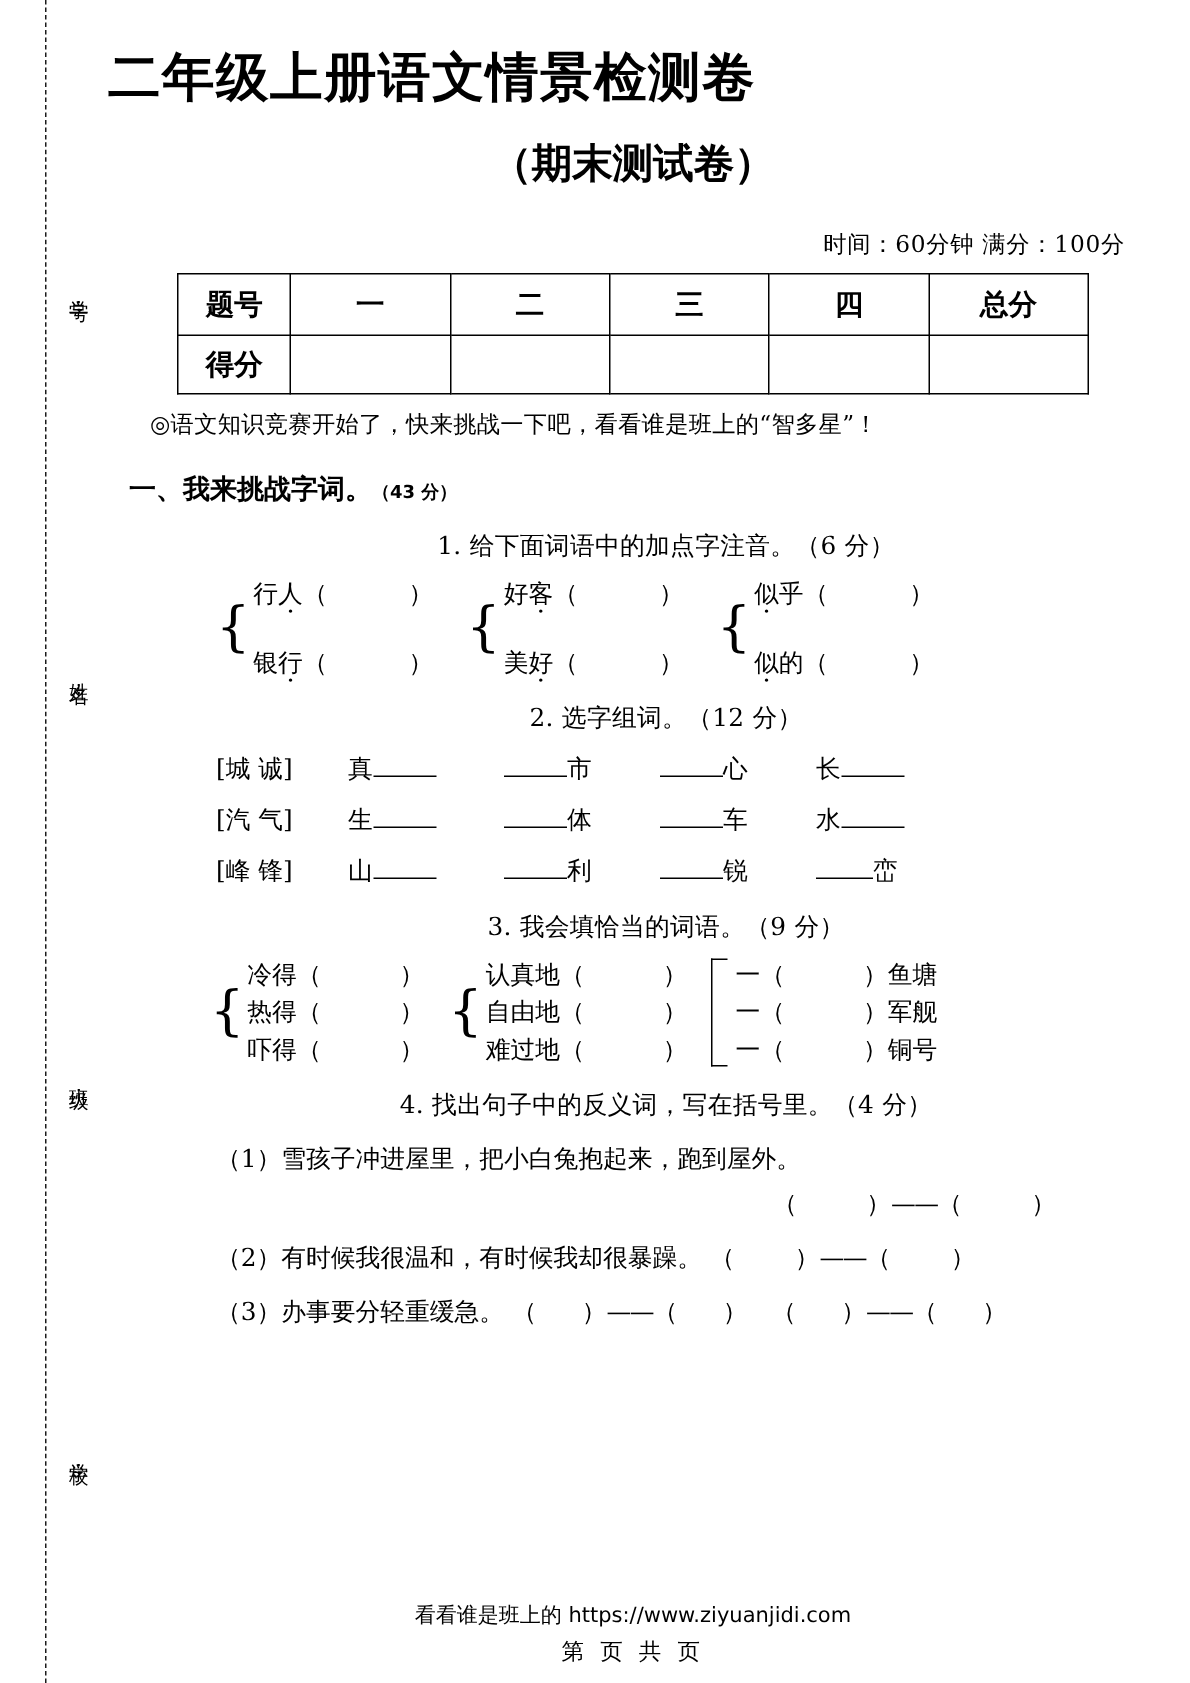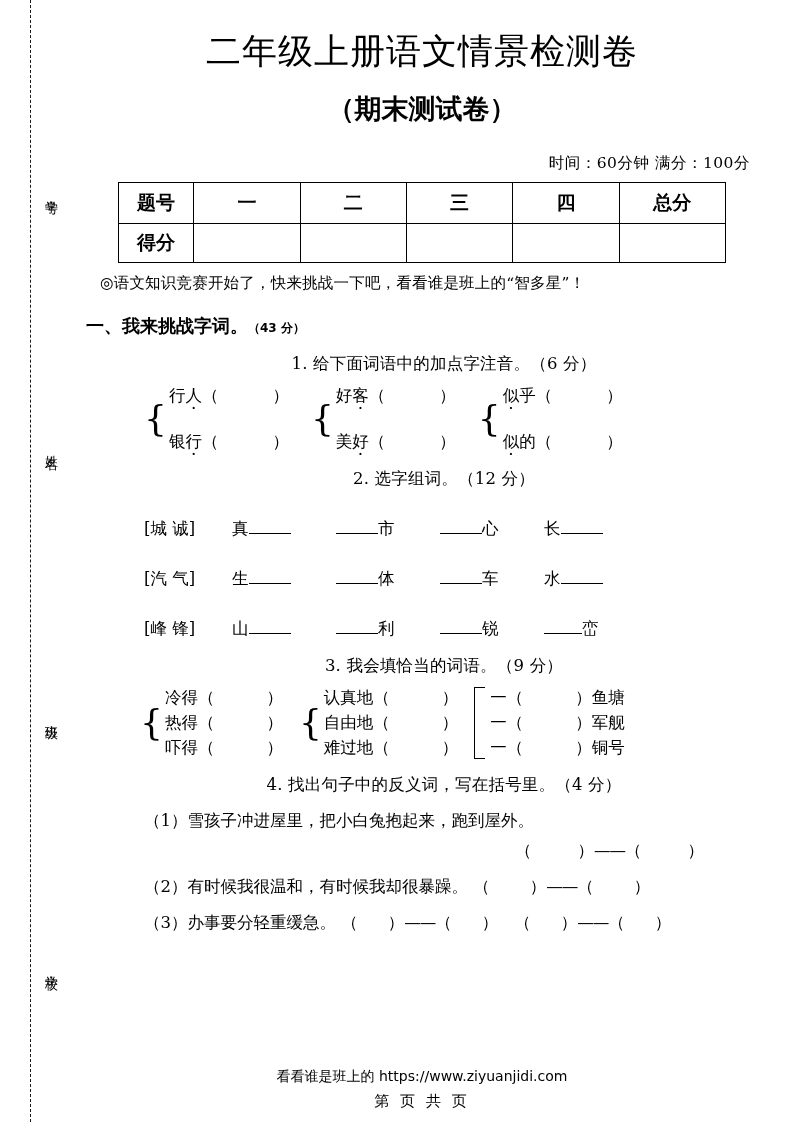--- a/index.html
+++ b/index.html
@@ -53,23 +53,23 @@
     position: absolute;
     left: 72px;
     top: 0;
     width: 700px;
     height: 1122px;
   }
 
   h1.title {
     margin: 0;
     padding-top: 28px;
-    text-align: center;
+    text-align: left;
     font-size: 35px;
-    font-weight: normal;
+    font-weight: bold;
     letter-spacing: 1px;
     font-family: "DejaVu Sans", "Liberation Sans", sans-serif;
   }
   h2.subtitle {
     margin: 0;
     padding-top: 16px;
     text-align: center;
     font-size: 27px;
     font-weight: bold;
     font-family: "DejaVu Sans", "Liberation Sans", sans-serif;
@@ -158,21 +158,21 @@
     font-size: 17px;
     line-height: 1;
   }
   .paren-sp { display: inline-block; width: 54px; }
 
   
   .cw-row {
     display: flex;
     align-items: baseline;
     padding-left: 72px;
-    margin-top: 28px;
+    margin-top: 12px;
     font-size: 16.5px;
   }
   .cw-pair { width: 88px; }
   .cw-item { width: 104px; white-space: nowrap; }
   .ul { display: inline-block; width: 42px; border-bottom: 1px solid #000; height: 15px; }
   .ul-s { display: inline-block; width: 38px; border-bottom: 1px solid #000; height: 15px; }
 
   
   .q3row { display: flex; padding-left: 68px; margin-top: 10px; gap: 16px; }
   .q3col { display: flex; }

